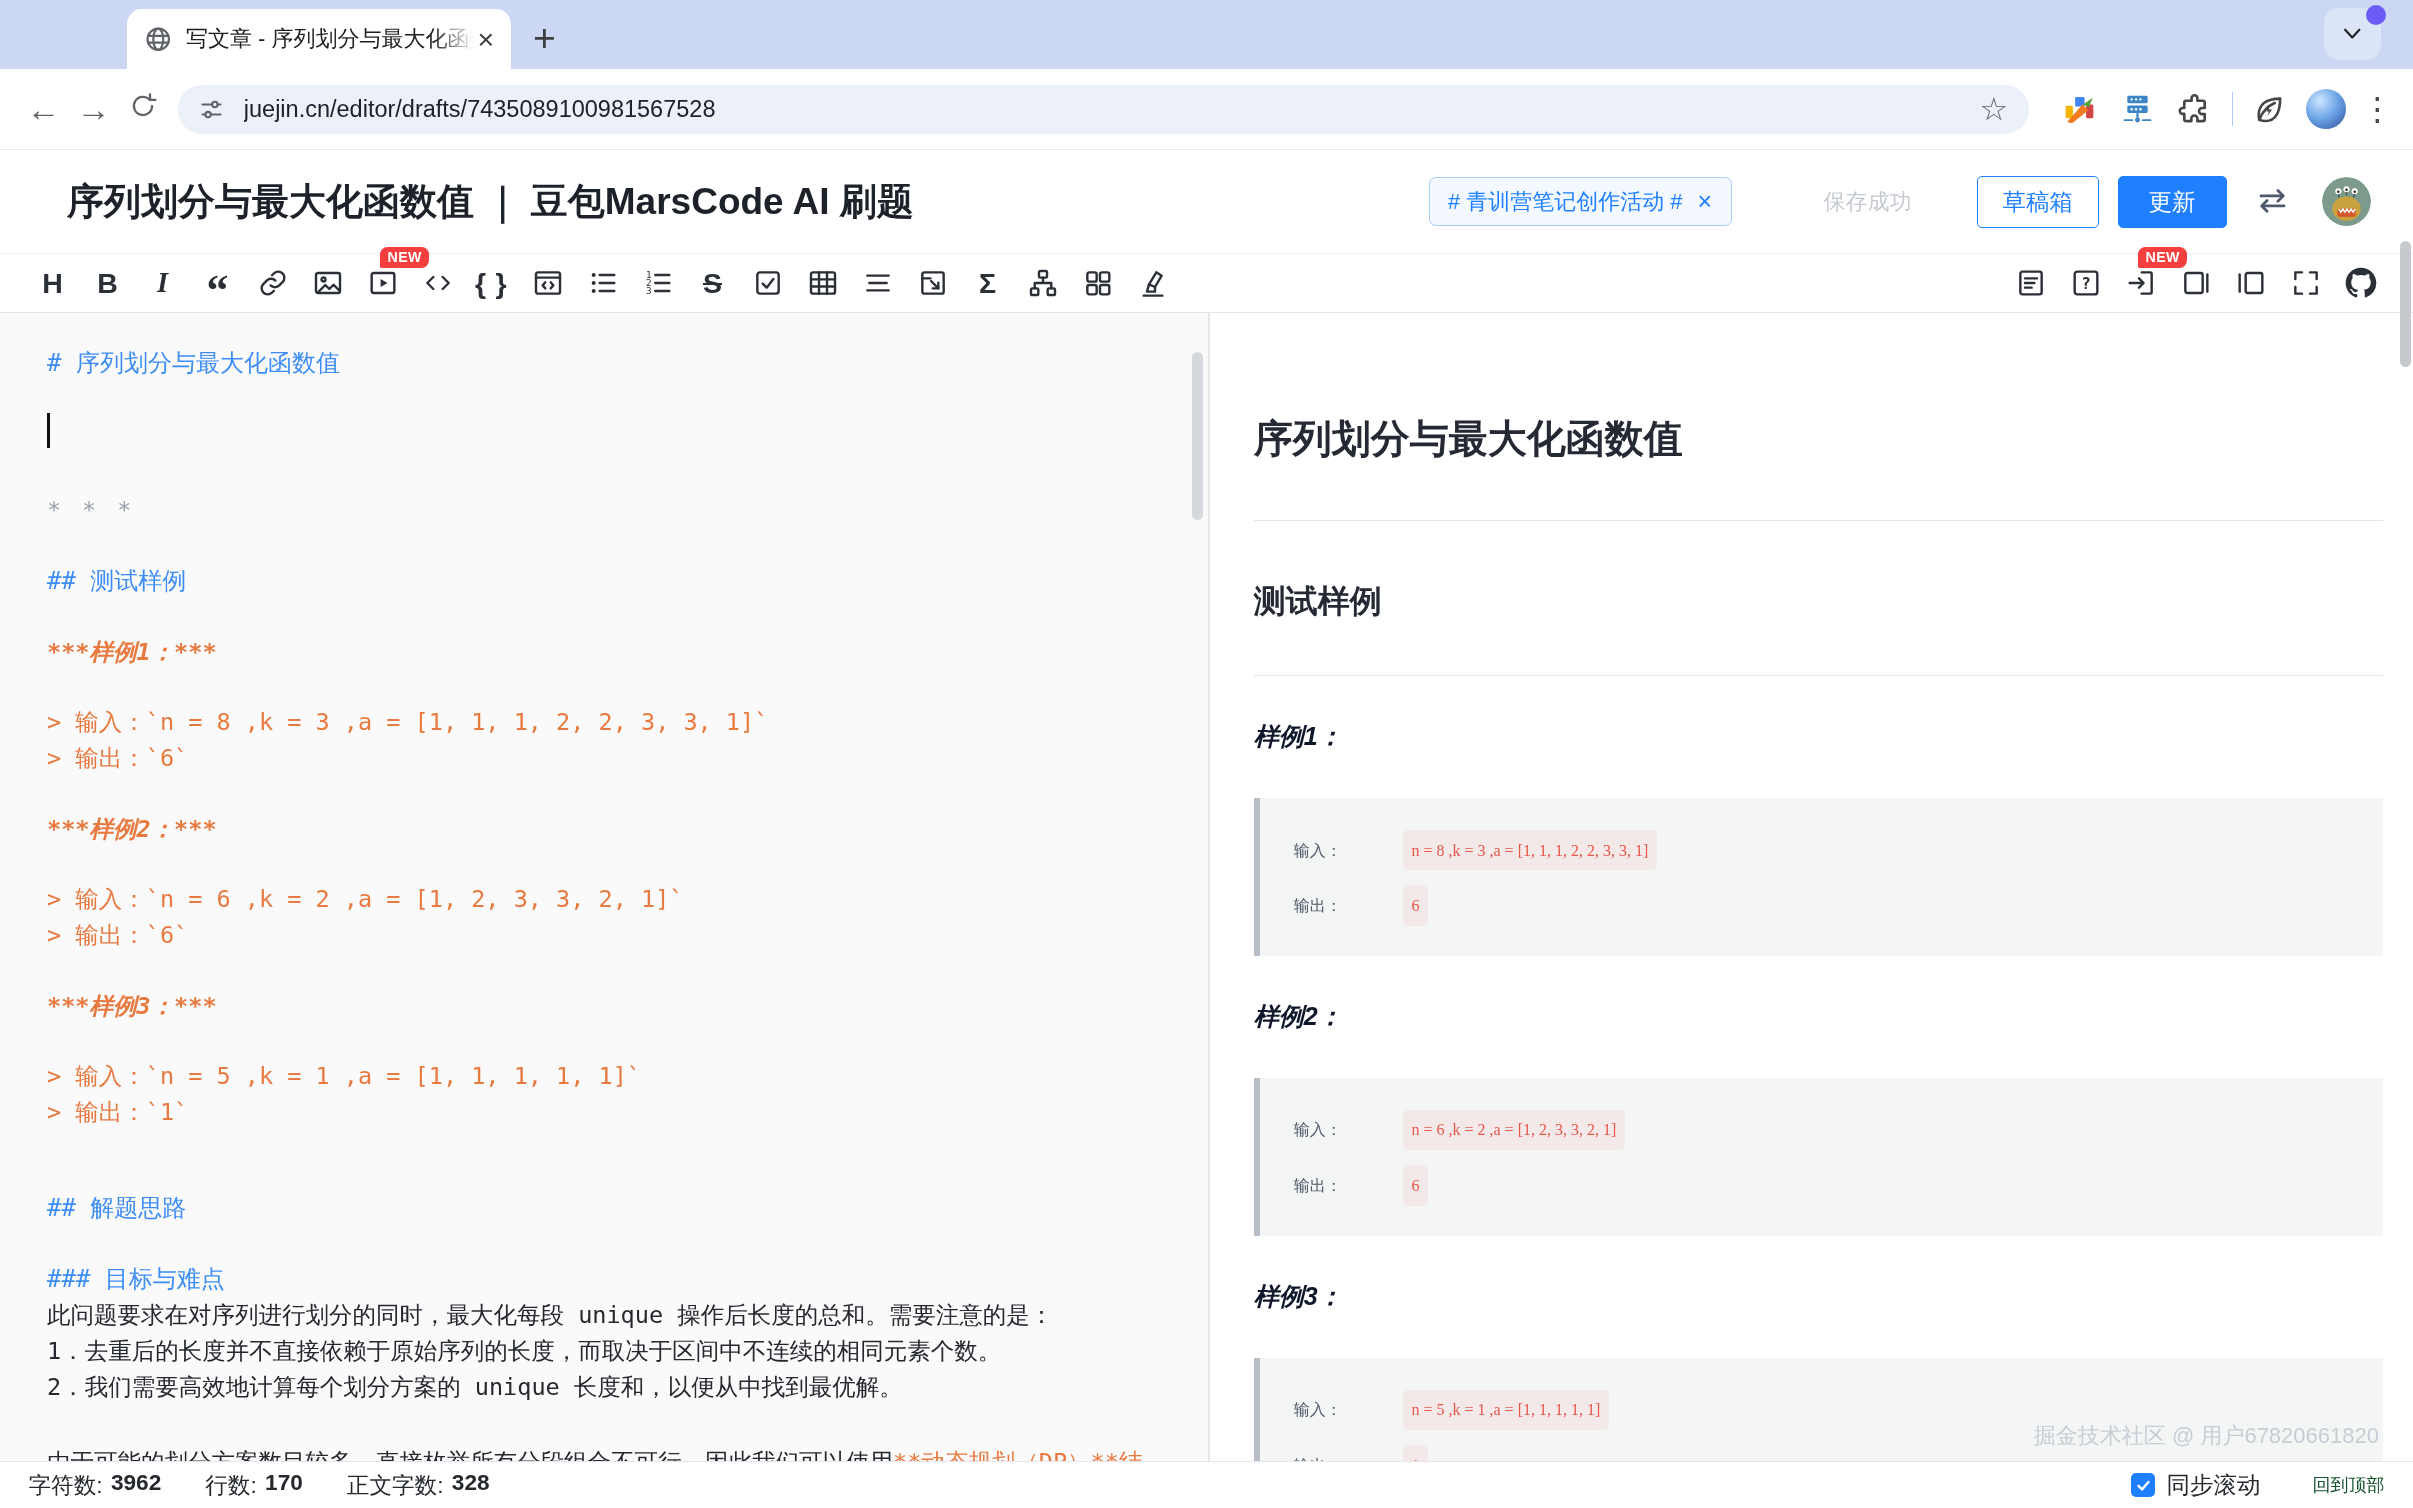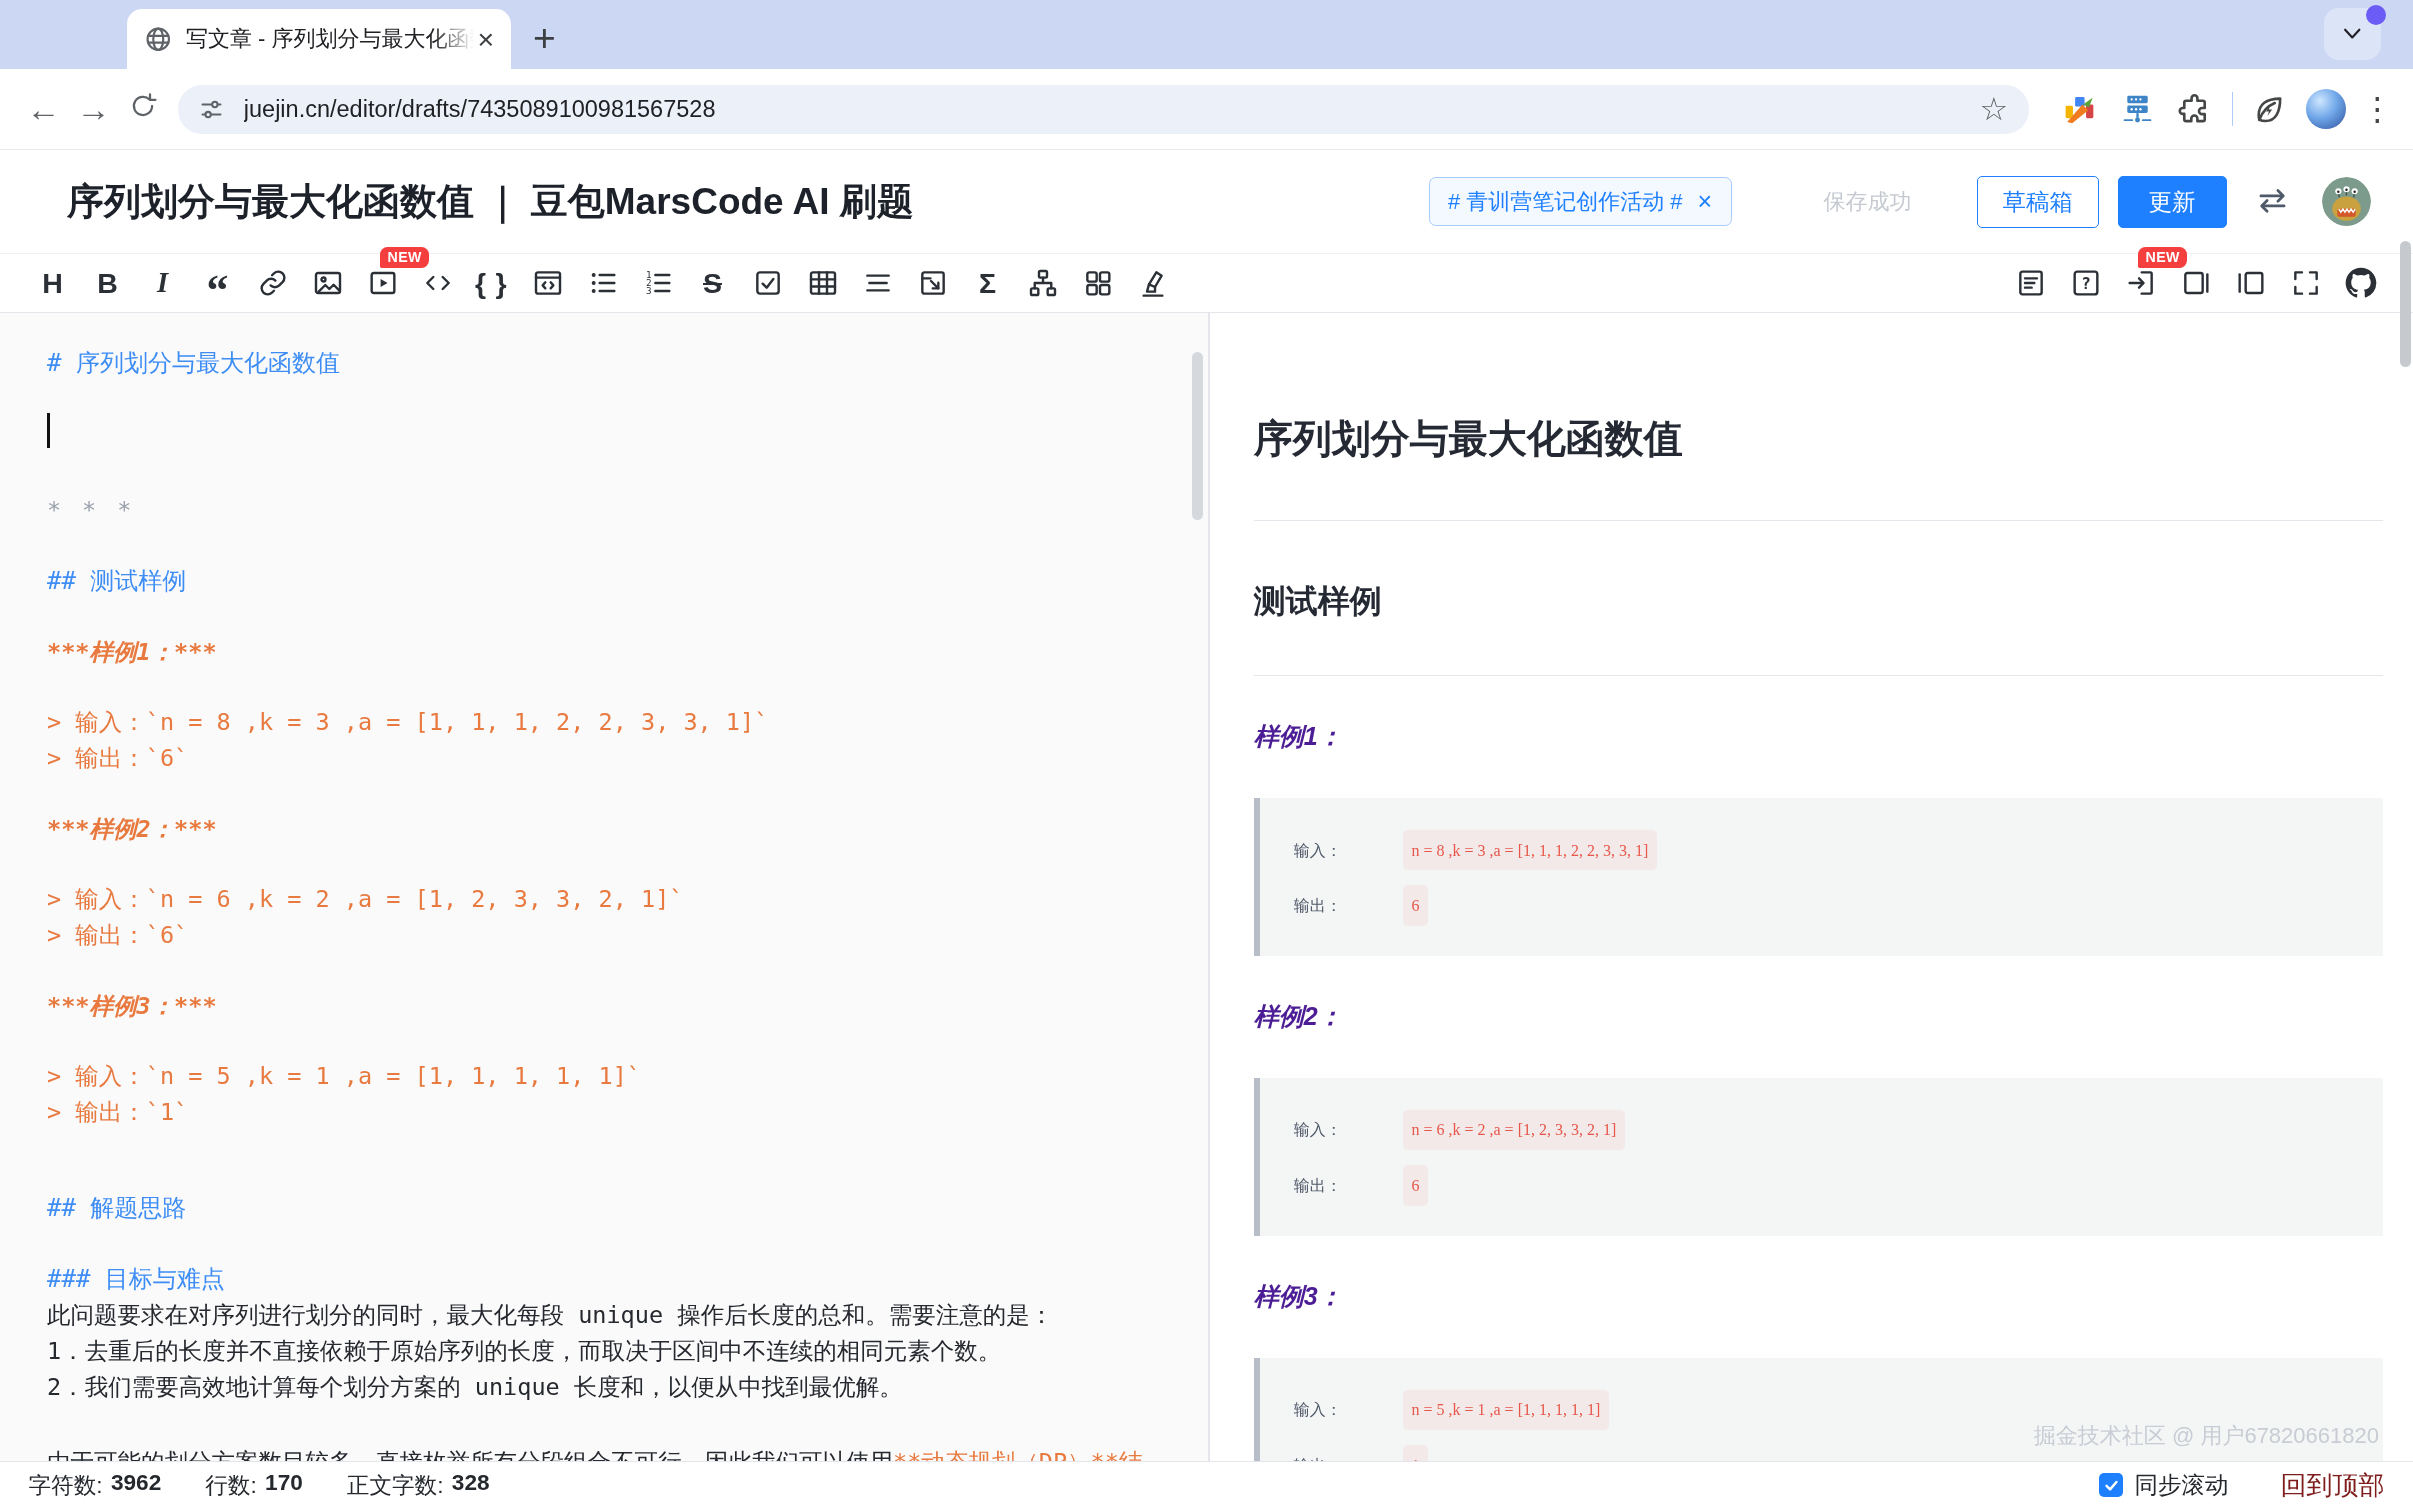--- a/index.html
+++ b/index.html
@@ -89,41 +89,41 @@
   .c-orange { color:#e8793f; }
   .c-gray { color:#9aa1ac; }
   .c-dark { color:#25282e; }
 
   .ed-scrollbar { position:absolute; right:5px; top:39px; width:11px; height:168px; border-radius:5.9px; background:#d5d8dd; }
 
   
   .prev-pane h1 { font-size:39px; font-weight:700; color:#252933; margin-top:99px; }
   .prev-hr { border:none; border-top:1.7px solid #e4e6eb; margin-top:54px; }
   .prev-pane h2 { font-size:32px; font-weight:700; color:#252933; margin-top:59px; padding-bottom:51px; border-bottom:1.7px solid #e4e6eb; }
-  .sample-label { margin-top:44px; font-size:25px; font-weight:700; font-style:italic; color:#4c1d95; }
+  .sample-label { margin-top:44px; font-size:25px; font-weight:700; font-style:italic; color:#0f172a; }
   .bq { margin-top:45px; background:#f4f5f5; border-left:6.7px solid #b8bec8; padding:32px 34px 30px; }
   .bq-line { font-size:16px; line-height:37px; display:flex; align-items:center;gap:48px; }
   .bq-line + .bq-line { margin-top:15px; }
   .bq-label { color:#4e5969; white-space:nowrap; }
   .bq-code { margin-left:13.4px; font-family:Liberation Serif, serif; color:#e8564a;
              background:rgba(232,86,74,.07); border-radius:5px; padding:1.7px 8.4px; }
   .watermark { position:absolute; right:34px; bottom:10px; font-size:22px; color:#c8ccd4; }
 
   .win-scrollbar { position:absolute; right:1.7px; top:241px; width:11px; height:126px; border-radius:5.9px; background:#c6cacf; }
 
   
   .statusbar { height:47px; background:#fff; border-top:1.7px solid #e4e6eb; display:flex; align-items:center; padding:0 28.5px; }
   .stats { display:flex; gap:44px; }
   .stat { font-size:22.6px; color:#25292e; display:flex; gap:8.4px; }
   .stat-value { font-weight:700; }
   .sb-spacer { flex:1; }
   .sync-scroll { display:flex; align-items:center; gap:11.7px; font-size:23.5px; color:#25292e; }
   .checkbox { width:23.5px; height:23.5px; border-radius:5px; background:#1e80ff; display:flex; align-items:center; justify-content:center; }
   .checkbox svg { width:17px; height:17px; }
-  .back-top { margin-left:52px; font-size:26px; color:#7f1d1d; }
+  .back-top { margin-left:52px; font-size:18px; color:#14532d; }
 </style>
 </head>
 <body>
 
 <div class="tabstrip">
   <div class="tab">
     <span class="tab-favicon"><svg viewBox="0 0 24 24">
           <g fill="none" stroke="currentColor" stroke-width="1.8" stroke-linecap="round" stroke-linejoin="round">
             <circle cx="12" cy="12" r="9"></circle>
             <ellipse cx="12" cy="12" rx="4.2" ry="9"></ellipse>

